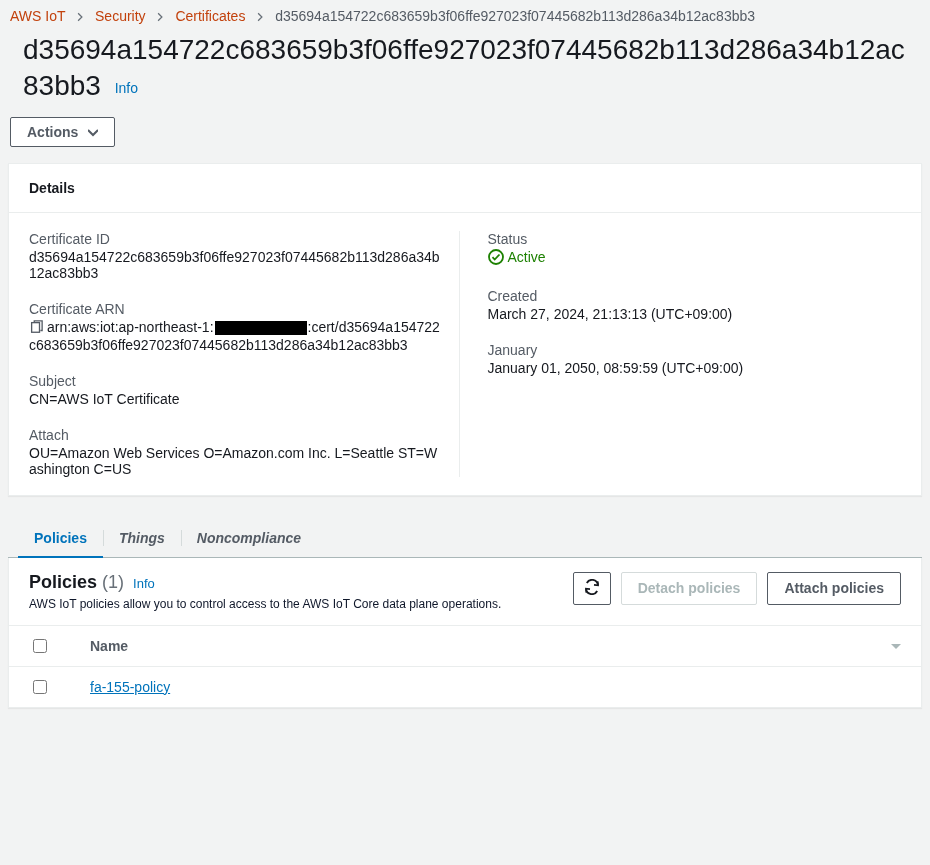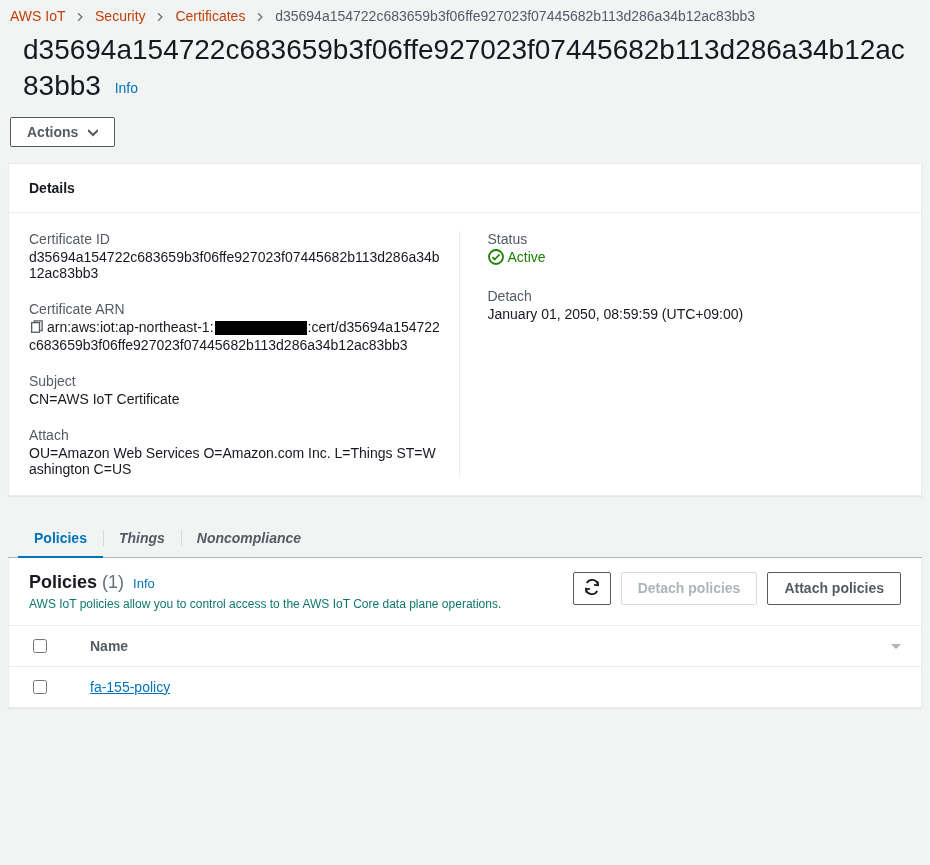--- a/index.html
+++ b/index.html
@@ -158,21 +158,21 @@
     gap: 15px;
     padding: 14px 20px 14px 20px;
   }
   .policies-header .ph-title {
     font-size: 18px;
     font-weight: 700;
   }
   .policies-header .ph-count { color: #687078; font-weight: 400; }
   .policies-header .ph-desc {
     font-size: 12px;
-    color: #0f766e;
+    color: #0f172a;
     margin-top: 4px;
   }
   .ph-actions {
     display: flex;
     gap: 10px;
     flex-shrink: 0;
   }
   .icon-btn {
     background: #fff;
     border: 1px solid #545b64;
@@ -263,38 +263,42 @@
                 </svg>
             </span><span>arn:aws:iot:ap-northeast-1:</span><span class="redacted" style="width:92px"></span><span>:cert/d35694a154722c683659b3f06ffe927023f07445682b113d286a34b12ac83bb3</span>
           </div>
         </div>
         <div class="kv">
           <div class="k">Subject</div>
           <div class="v">CN=AWS IoT Certificate</div>
         </div>
         <div class="kv">
           <div class="k">Attach</div>
-          <div class="v">OU=Amazon Web Services O=Amazon.com Inc. L=Things ST=Washington C=US</div>
+          <div class="v">OU=Amazon Web Services O=Amazon.com Inc. L=Seattle ST=Washington C=US</div>
         </div>
       </div>
       <div class="details-col">
         <div class="kv">
           <div class="k">Status</div>
           <div class="v">
             <span class="status-active">
               <svg width="16" height="16" viewBox="0 0 16 16">
                   <circle cx="8" cy="8" r="7" fill="none" stroke="#1d8102" stroke-width="1.8"></circle>
                   <path d="M4.5 8.2l2.2 2.3L11.5 5.5" fill="none" stroke="#1d8102" stroke-width="1.8"></path>
                 </svg>
               <span>Active</span>
             </span>
           </div>
         </div>
         <div class="kv">
-          <div class="k">Detach</div>
+          <div class="k">Created</div>
+          <div class="v">March 27, 2024, 21:13:13 (UTC+09:00)</div>
+        </div>
+        <div class="kv">
+          <div class="k">January</div>
           <div class="v">January 01, 2050, 08:59:59 (UTC+09:00)</div>
         </div>
       </div>
     </div>
   </div>
 </div>
 
 <div class="tabs">
   <div class="tab active">Policies</div>
   <div class="tab">Things</div>

